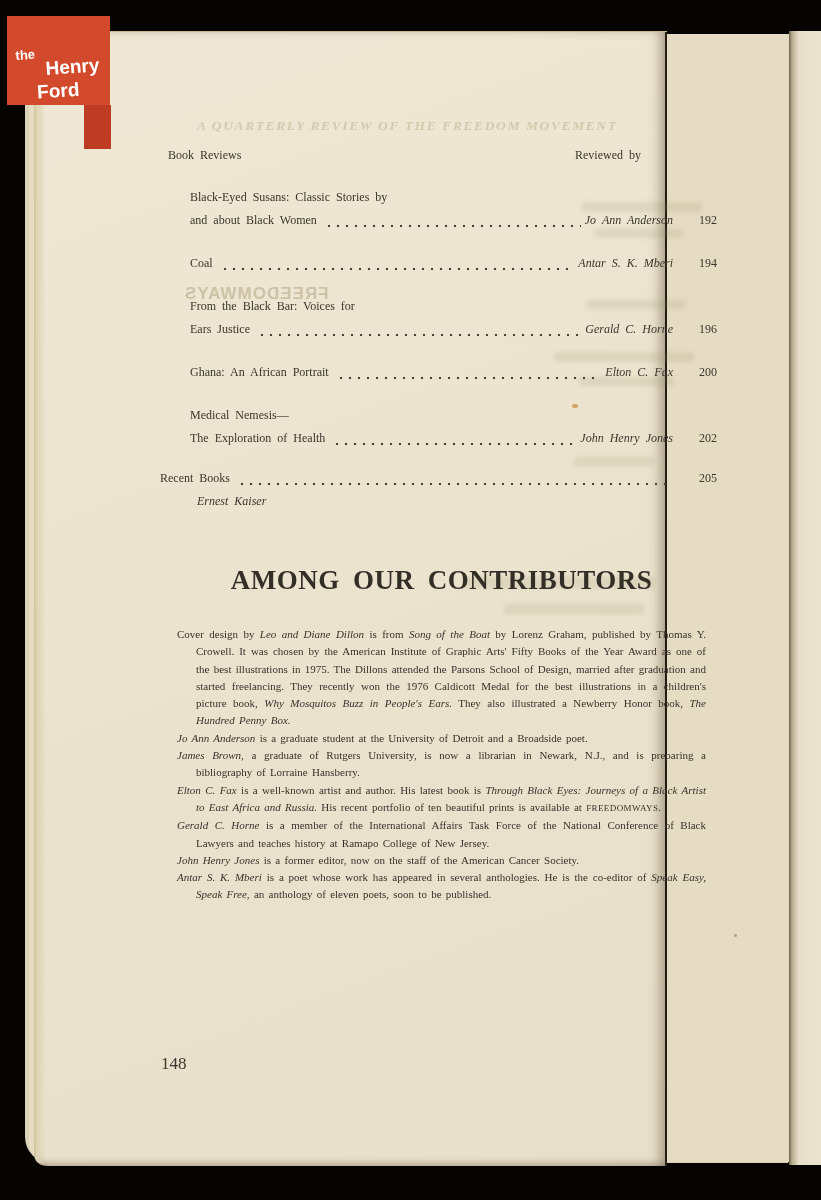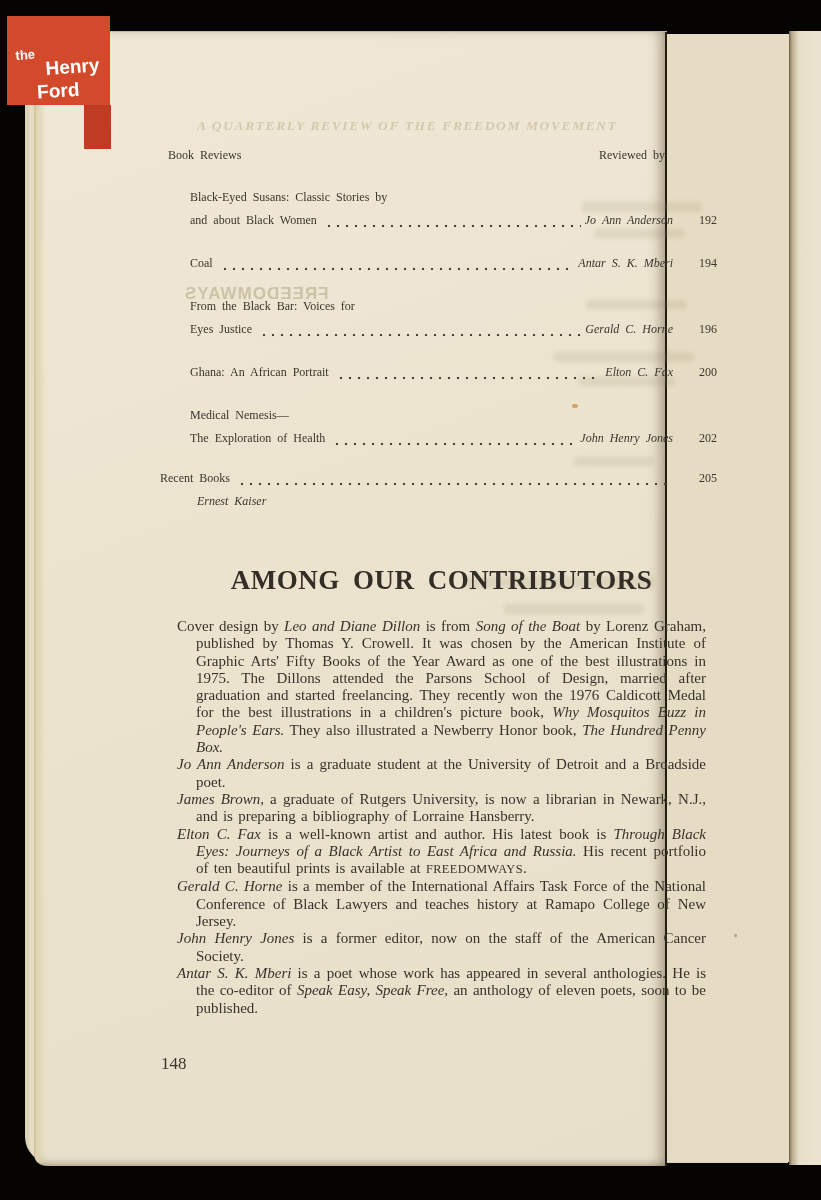--- a/index.html
+++ b/index.html
@@ -48,39 +48,39 @@
                   letter-spacing:1px;color:rgba(150,138,96,.38);transform:scaleX(-1);
                   filter:blur(.5px);}
   .ghost-blob{position:absolute;background:rgba(146,134,94,.16);filter:blur(2px);border-radius:3px;}
 
   .speck{position:absolute;border-radius:50%;}
 
   
   .toc{position:absolute;left:126px;top:112px;width:557px;font-size:12px;color:#3a362c;
        word-spacing:3px;}
   .toc-header{display:flex;justify-content:space-between;padding-left:8px;line-height:22px;}
-  .toc-header .rh{margin-right:52px;}
+  .toc-header .rh{margin-right:76px;}
   .toc-entry{padding-left:30px;margin-top:20px;line-height:23px;}
   .toc-entry.two{margin-top:20px;}
   .toc-entry:first-of-type{margin-top:20px;}
   .toc-entry.flush{padding-left:0;margin-top:17px;}
   .toc-row{display:flex;align-items:baseline;}
   .toc-title{white-space:nowrap;}
   .leader{flex:1 1 auto;align-self:flex-end;height:6px;margin:0 4px 3px 10px;
           background-image:radial-gradient(circle at 2px 3px,#4a4336 1.2px,rgba(0,0,0,0) 1.6px);
           background-size:9px 6px;background-repeat:repeat-x;}
   .reviewer{font-style:italic;white-space:nowrap;}
   .pageno{margin-left:14px;min-width:30px;text-align:right;}
   .toc-sub{font-style:italic;padding-left:37px;line-height:23px;}
 
   
   .contrib{position:absolute;left:143px;top:534px;width:529px;}
   .contrib-heading{margin:0;text-align:center;font-size:27px;line-height:28px;font-weight:bold;
                    letter-spacing:.5px;word-spacing:6px;color:#332f26;}
-  .contrib-body{margin-top:24px;font-size:15px;line-height:17.3px;color:#37332a;
+  .contrib-body{margin-top:32px;font-size:11px;line-height:17.3px;color:#37332a;
                 text-align:justify;word-spacing:1.5px;}
   .contrib-para{padding-left:19px;text-indent:-19px;margin:0;}
   .it{font-style:italic;}
   .sc{font-size:.82em;letter-spacing:.4px;}
 
   .folio{position:absolute;left:127px;top:1022px;font-size:17px;color:#3a362c;}
 </style>
 </head>
 <body>
 
@@ -127,21 +127,21 @@
             <div class="toc-row">
               <span class="toc-title">Coal</span>
               <span class="leader"></span>
               <span class="reviewer">Antar S. K. Mberi</span>
               <span class="pageno">194</span>
             </div>
           </div>
           <div class="toc-entry two">
             <div class="toc-line1">From the Black Bar: Voices for</div>
             <div class="toc-row">
-              <span class="toc-title">Eyes Justice</span>
+              <span class="toc-title">Ears Justice</span>
               <span class="leader"></span>
               <span class="reviewer">Gerald C. Horne</span>
               <span class="pageno">196</span>
             </div>
           </div>
           <div class="toc-entry">
             <div class="toc-row">
               <span class="toc-title">Ghana: An African Portrait</span>
               <span class="leader"></span>
               <span class="reviewer">Elton C. Fax</span>

